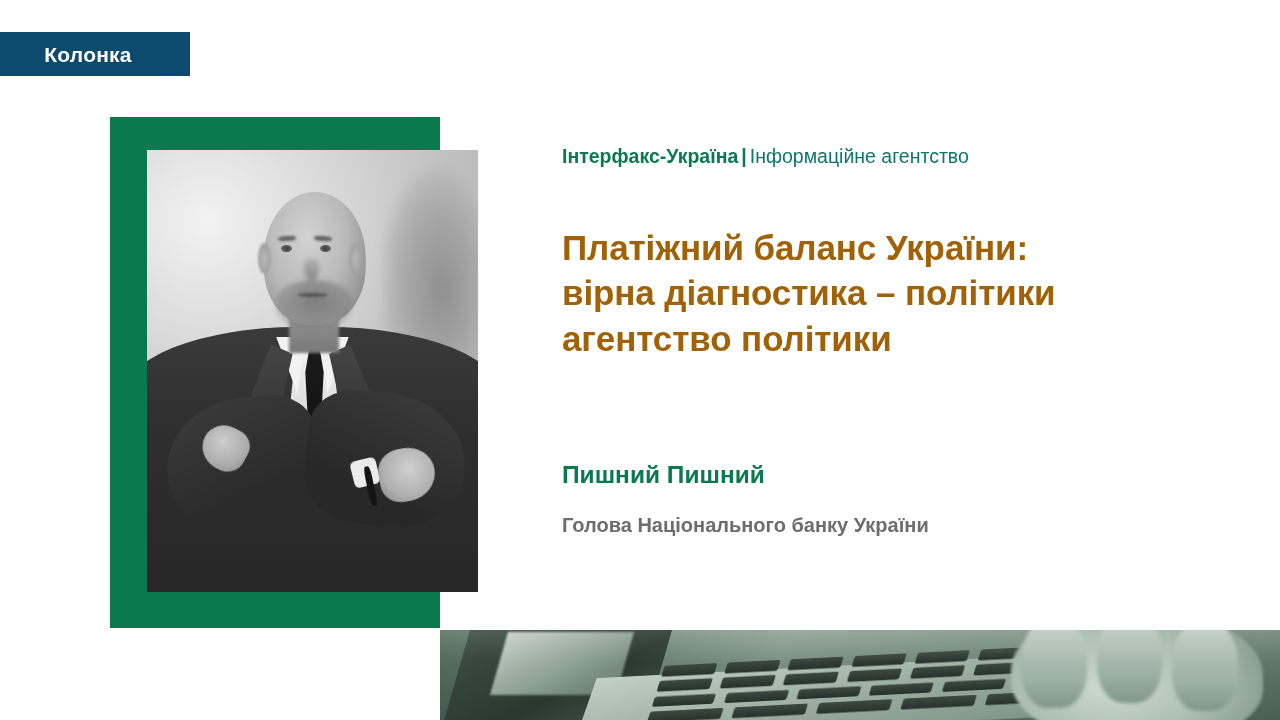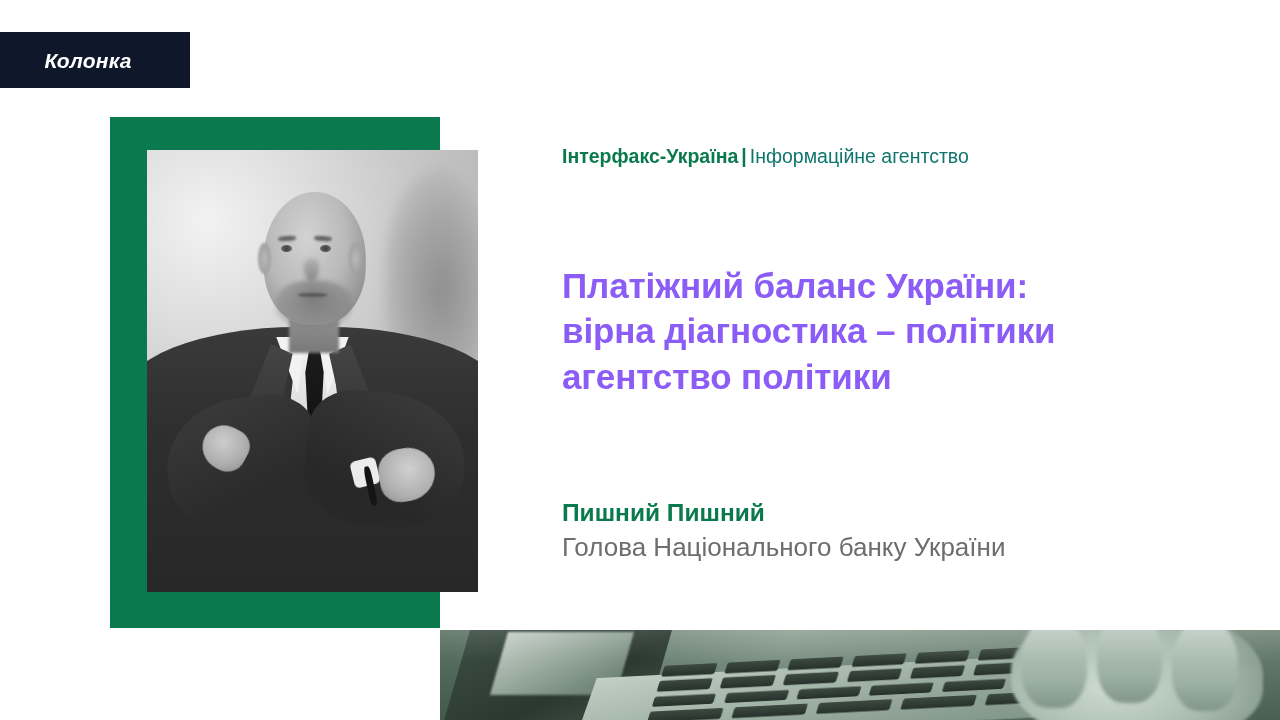--- a/index.html
+++ b/index.html
@@ -18,28 +18,27 @@
     background: #ffffff;
     overflow: hidden;
   }
 
   
   .category-tag {
     position: absolute;
     left: 0;
     top: 32px;
     width: 190px;
-    height: 56px;
-    background: #0f172a;
+    height: 44px;
+    background: #0c4a6e;
     display: flex;
     align-items: center;
     justify-content: center;
     box-sizing: border-box;
     padding-right: 14px;
-    font-style: italic;
   }
   .category-tag-label {
     color: #ffffff;
     font-size: 21px;
     font-weight: 700;
     letter-spacing: 0.2px;
     line-height: 1;
   }
 
   
@@ -416,43 +415,43 @@
     color: #0a7a4e;
     font-weight: 700;
     margin: 0 3px;
   }
   .brand-desc {
     color: #0f766e;
     font-weight: 400;
   }
 
   .headline {
-    margin-top: 94px;
-    color: #8b5cf6;
+    margin-top: 56px;
+    color: #a16207;
     font-size: 35px;
     font-weight: 700;
     line-height: 1.29;
     letter-spacing: -0.1px;
     max-width: 580px;
   }
 
   .byline {
     margin-top: 99px;
   }
   .author-name {
     color: #0a7a4e;
     font-size: 24.5px;
     font-weight: 700;
     line-height: 1.25;
   }
   .author-role {
-    margin-top: 3px;
+    margin-top: 23px;
     color: #6d6d6d;
-    font-size: 26px;
-    font-weight: 400;
+    font-size: 20px;
+    font-weight: 700;
     line-height: 1.25;
   }
 </style>
 </head>
 <body>
 
 <div id="slide">
 
   <div class="category-tag">
     <span class="category-tag-label">Колонка</span>

